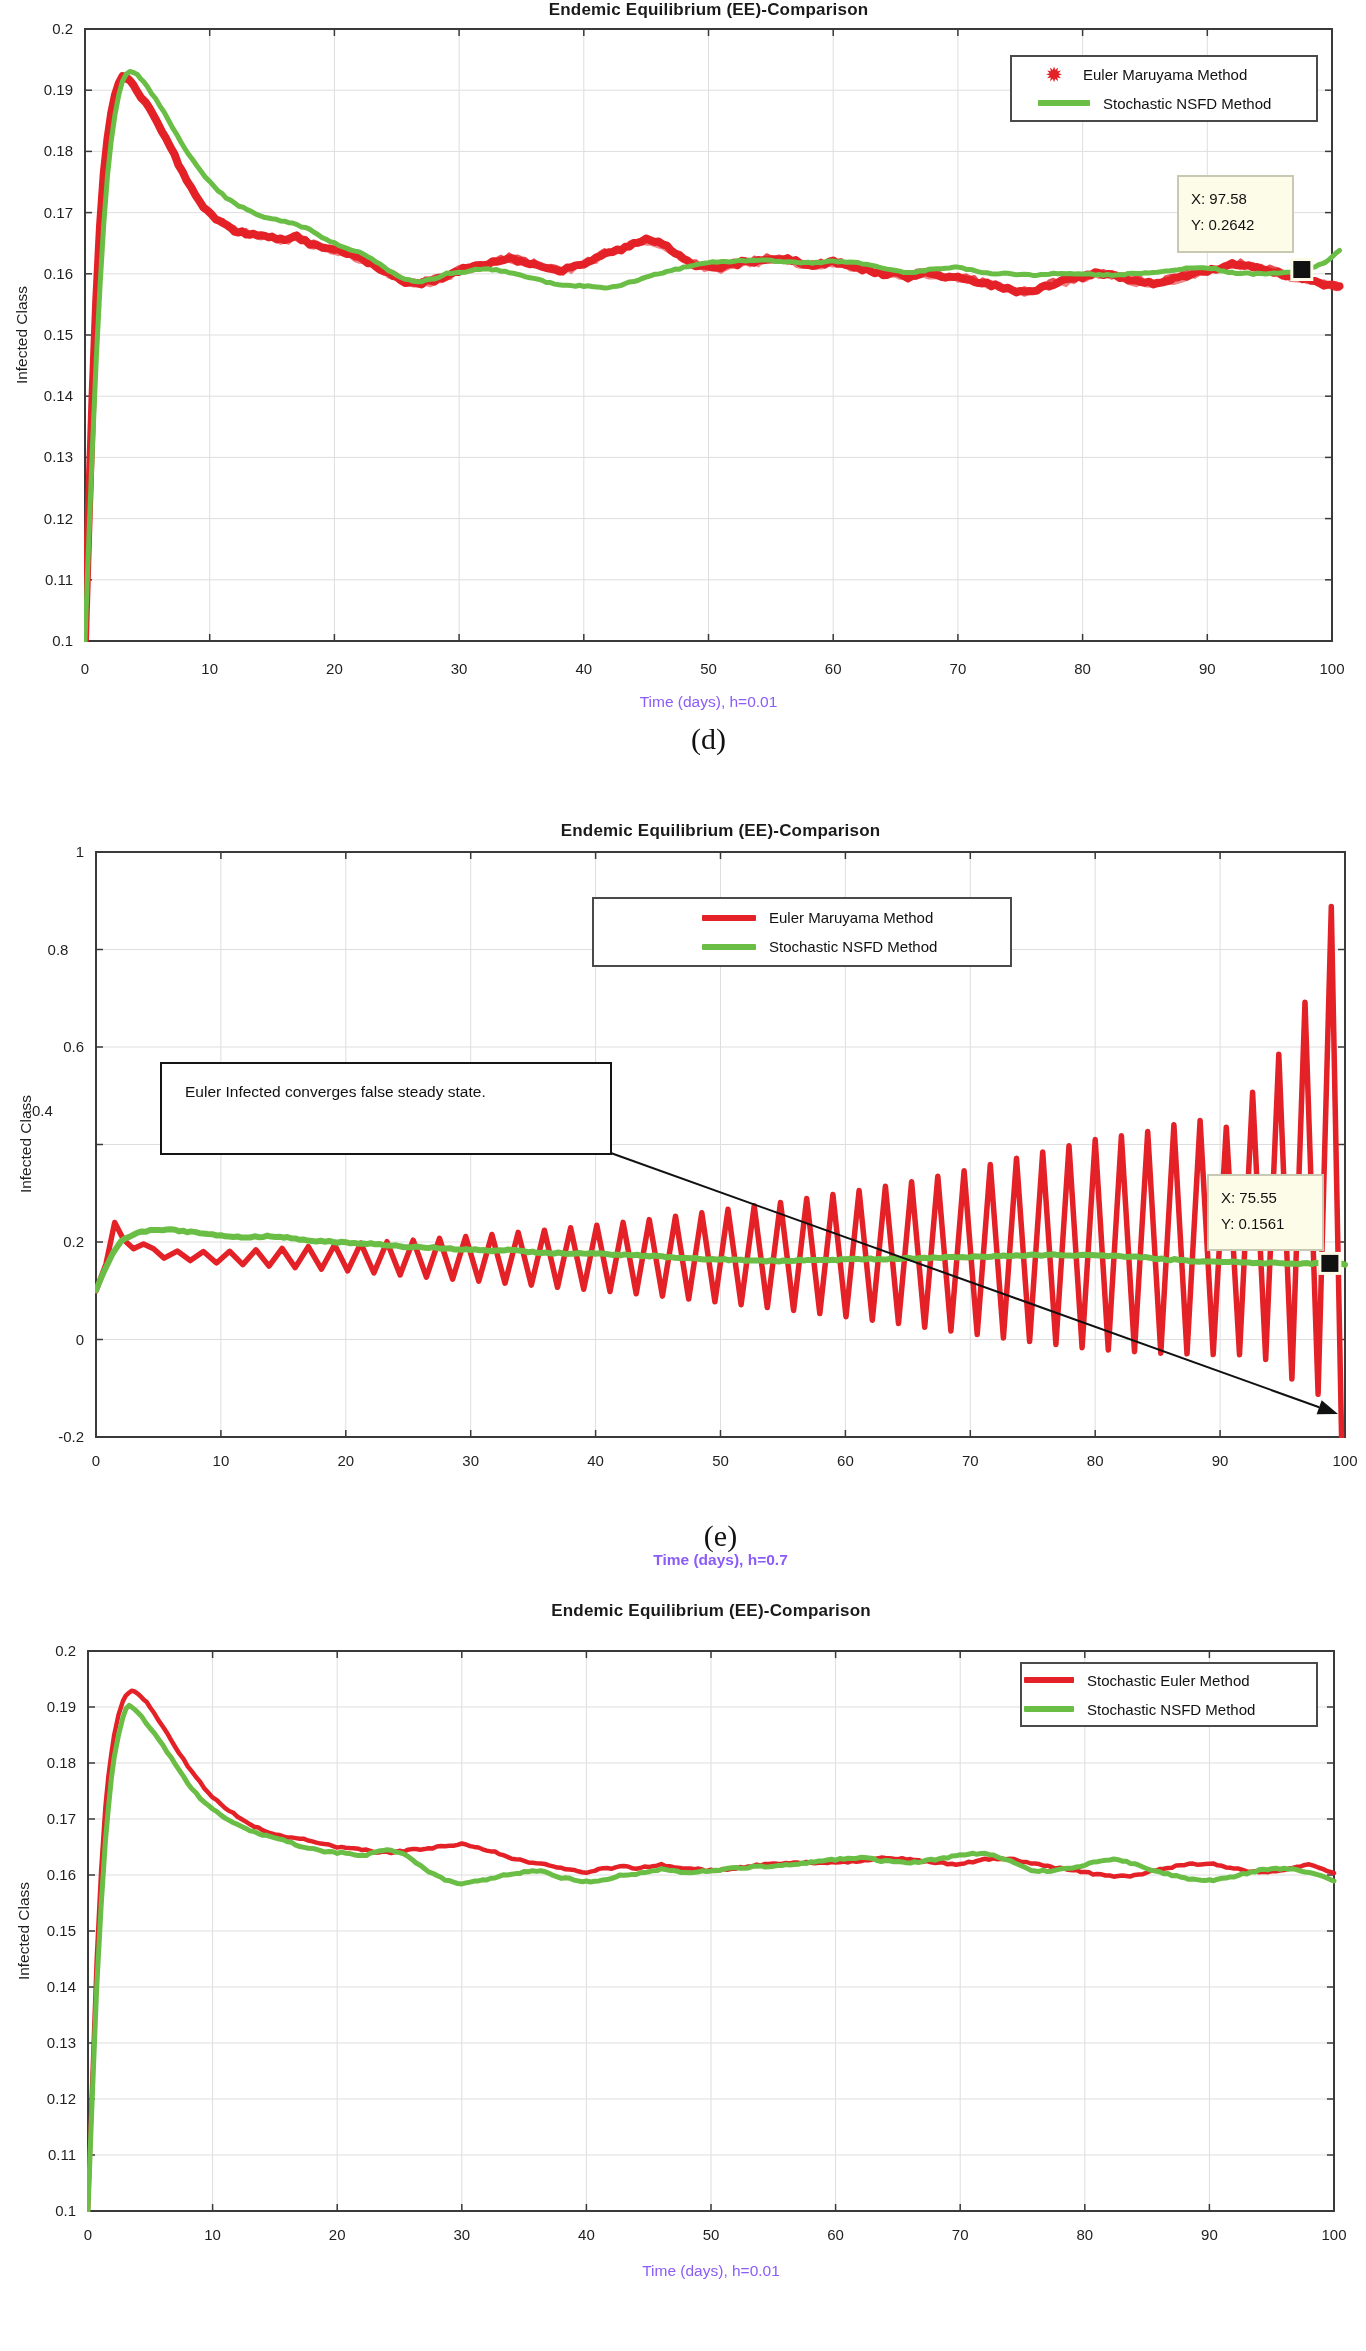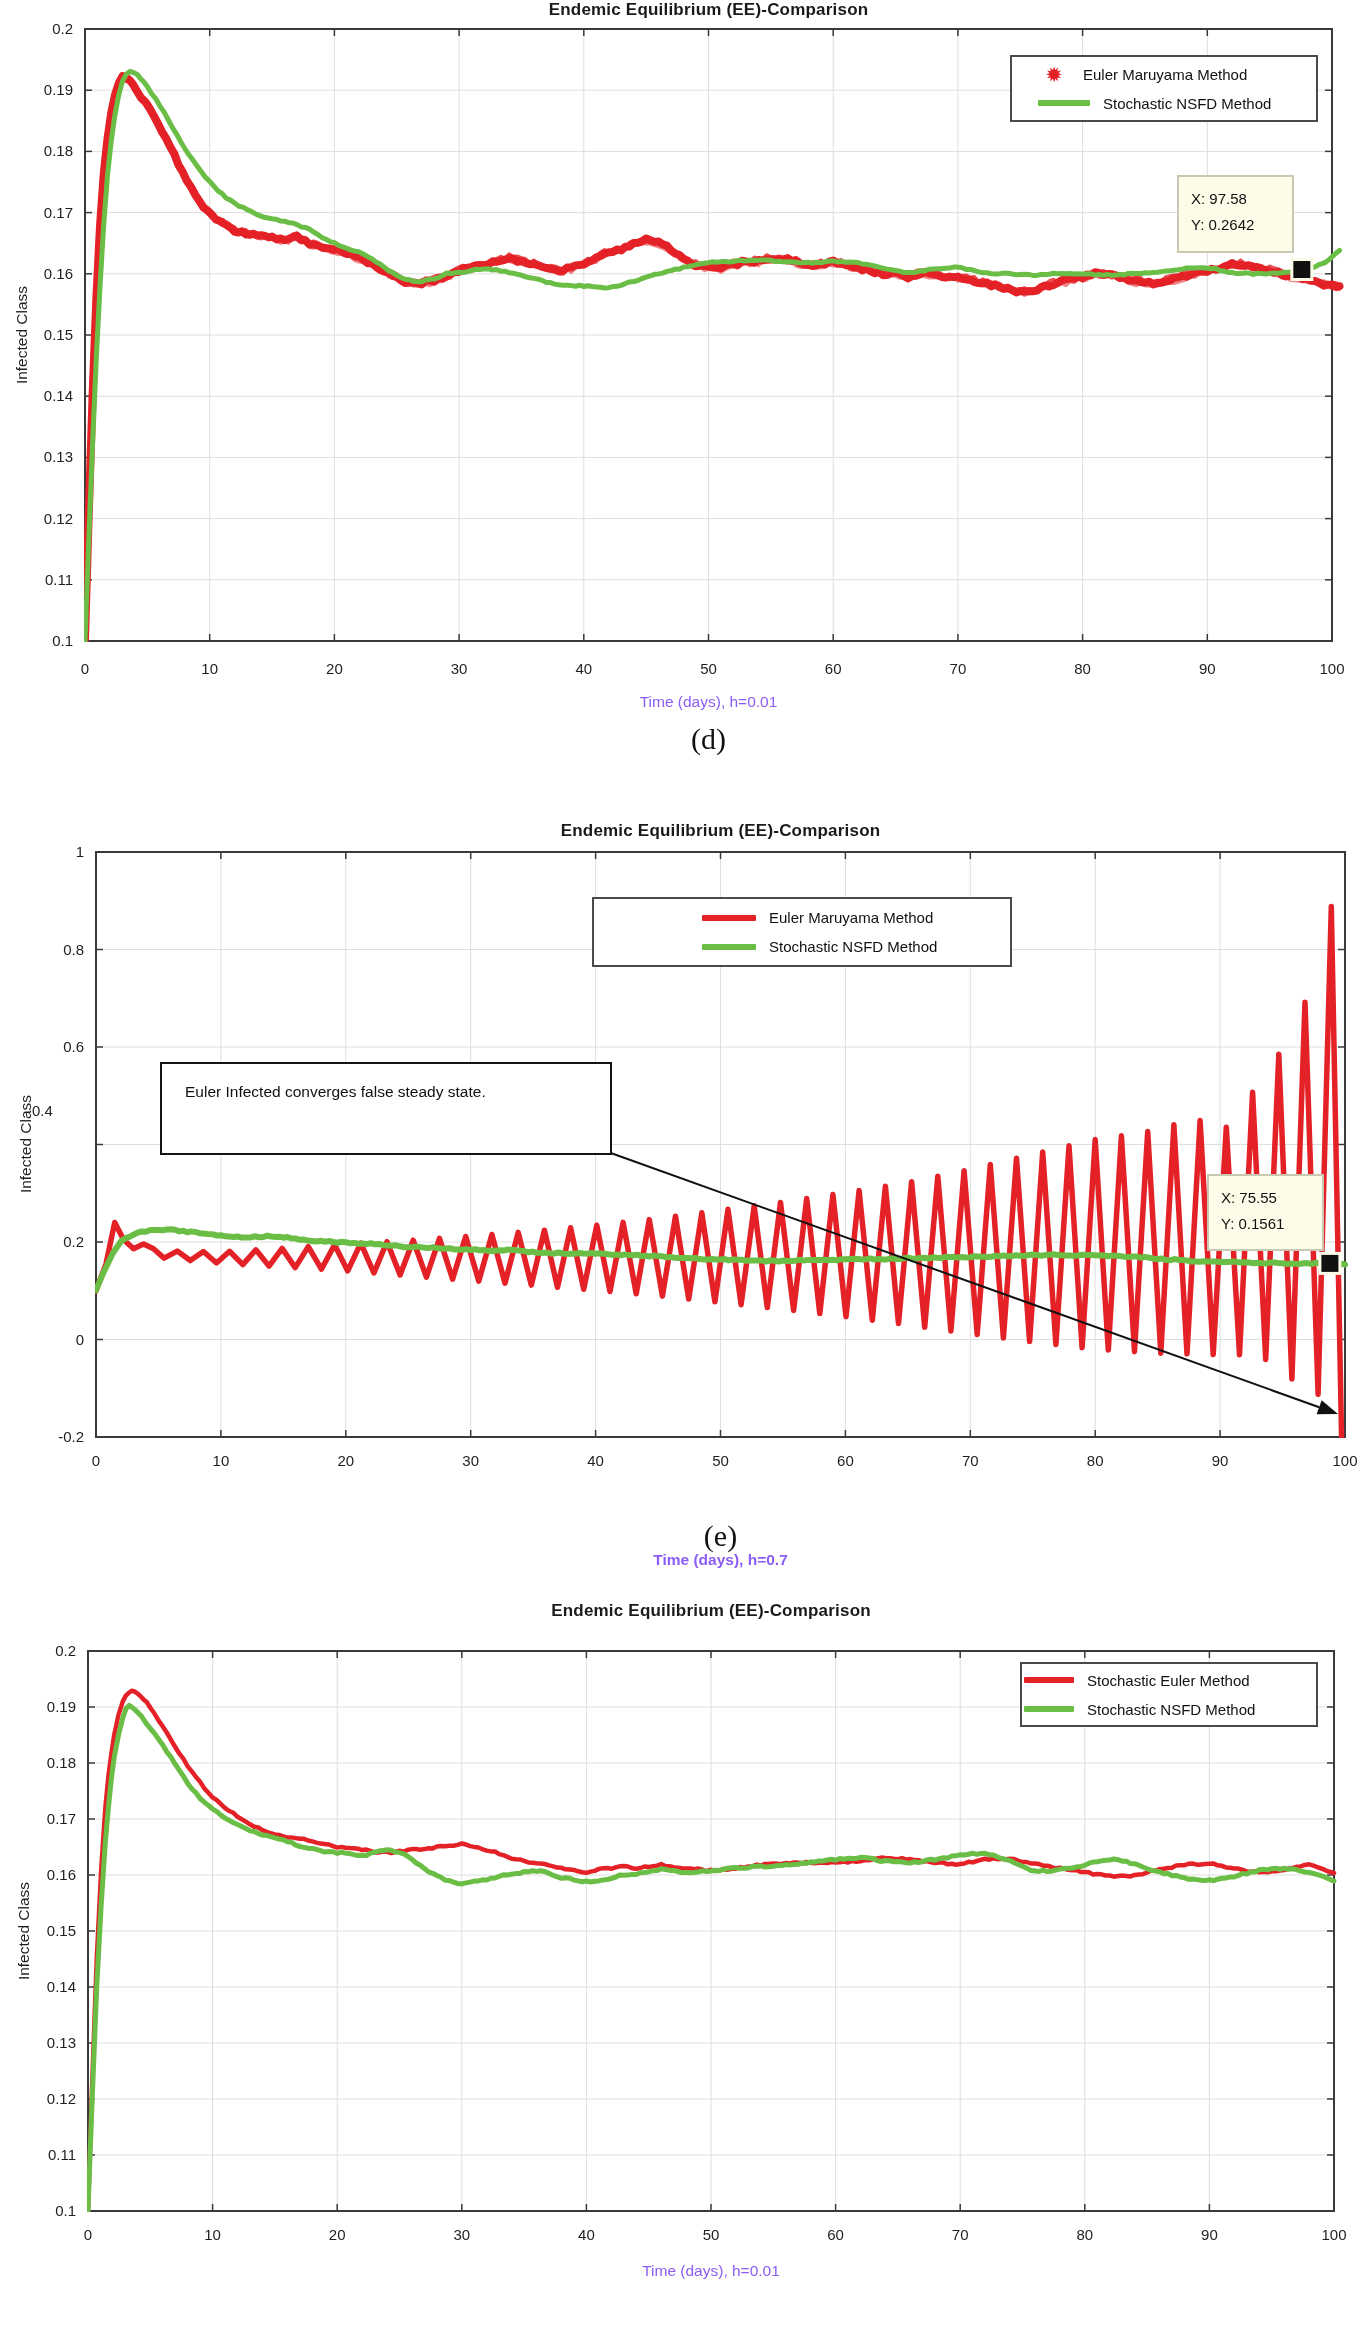--- a/index.html
+++ b/index.html
@@ -342,21 +342,21 @@
     <div class="ticklabel" style="left: 845.4px; top: 1452px; transform: translateX(-50%);">60</div>
     <div class="ticklabel" style="left: 970.3px; top: 1452px; transform: translateX(-50%);">70</div>
     <div class="ticklabel" style="left: 1095.2px; top: 1452px; transform: translateX(-50%);">80</div>
     <div class="ticklabel" style="left: 1220.1px; top: 1452px; transform: translateX(-50%);">90</div>
     <div class="ticklabel" style="left: 1345px; top: 1452px; transform: translateX(-50%);">100</div>
     <div class="ticklabel" style="left: 32px; width: 52px; text-align: right; top: 1428px;">-0.2</div>
     <div class="ticklabel" style="left: 32px; width: 52px; text-align: right; top: 1330.5px;">0</div>
     <div class="ticklabel" style="left: 32px; width: 52px; text-align: right; top: 1233px;">0.2</div>
     <div class="ticklabel" style="left: 32px; width: 52px; text-align: left; top: 1102px;">0.4</div>
     <div class="ticklabel" style="left: 32px; width: 52px; text-align: right; top: 1038px;">0.6</div>
-    <div class="ticklabel" style="left: 32px; width: 52px; text-align: right; top: 940.5px;">0.8</div>
+    <div class="ticklabel" style="left: 32px; width: 52px; text-align: center; top: 940.5px;">0.8</div>
     <div class="ticklabel" style="left: 32px; width: 52px; text-align: right; top: 843px;">1</div>
     <div class="ticklabel" style="left: 88px; top: 2226px; transform: translateX(-50%);">0</div>
     <div class="ticklabel" style="left: 212.6px; top: 2226px; transform: translateX(-50%);">10</div>
     <div class="ticklabel" style="left: 337.2px; top: 2226px; transform: translateX(-50%);">20</div>
     <div class="ticklabel" style="left: 461.8px; top: 2226px; transform: translateX(-50%);">30</div>
     <div class="ticklabel" style="left: 586.4px; top: 2226px; transform: translateX(-50%);">40</div>
     <div class="ticklabel" style="left: 711px; top: 2226px; transform: translateX(-50%);">50</div>
     <div class="ticklabel" style="left: 835.6px; top: 2226px; transform: translateX(-50%);">60</div>
     <div class="ticklabel" style="left: 960.2px; top: 2226px; transform: translateX(-50%);">70</div>
     <div class="ticklabel" style="left: 1084.8px; top: 2226px; transform: translateX(-50%);">80</div>

